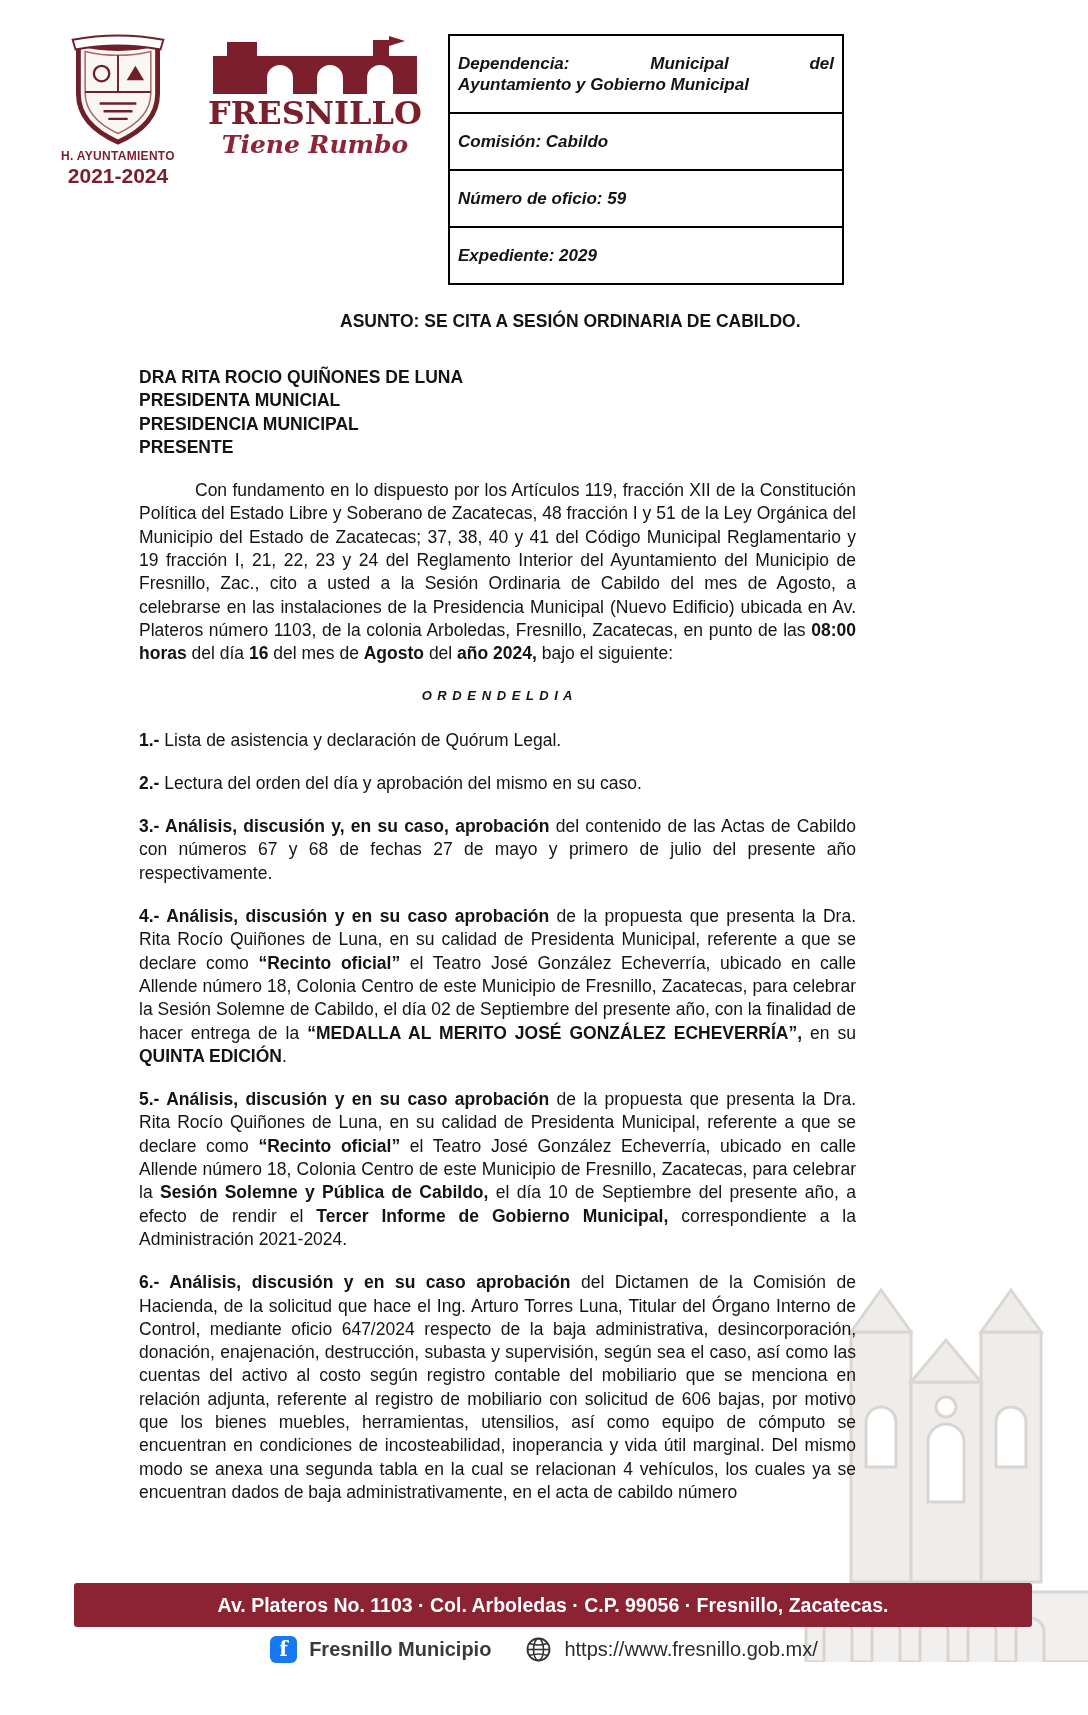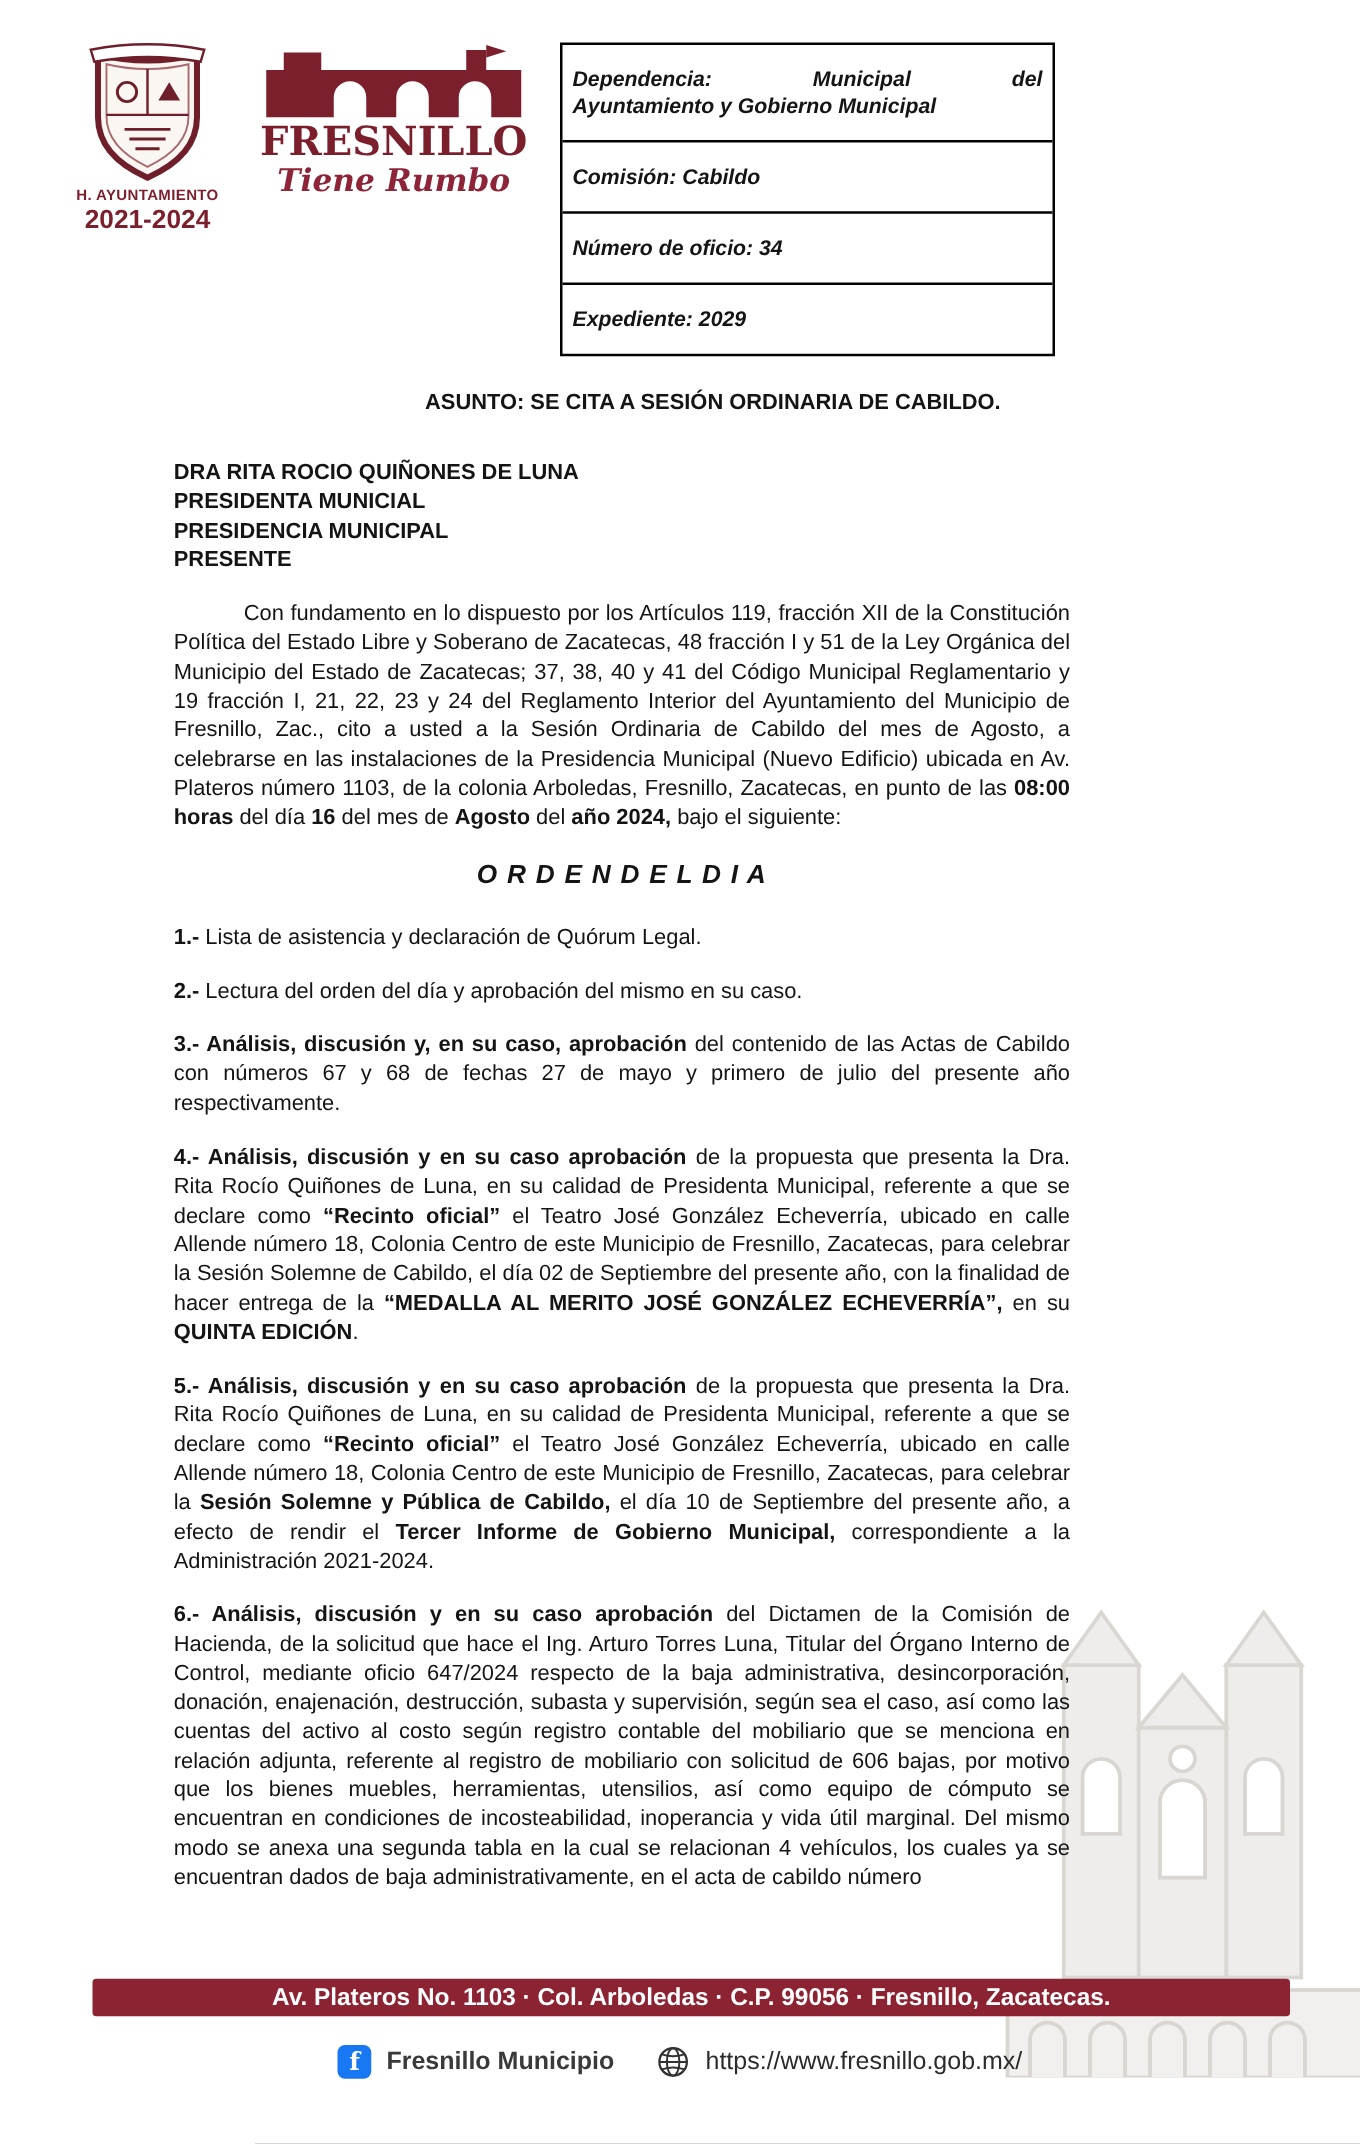--- a/index.html
+++ b/index.html
@@ -22,27 +22,27 @@
   .info-row{border-bottom:2px solid #000;padding:17px 8px;font-style:italic;}
   .info-row:last-child{border-bottom:0;}
   .dep-line1{display:flex;justify-content:space-between;}
 
   
   .subject{margin:26px 56px 0 340px;font-weight:bold;font-size:17.5px;}
   .addressee{margin:34px 0 0 139px;font-weight:bold;font-size:17.5px;line-height:23.3px;}
   .body-col{margin-left:139px;width:717px;}
   .bodytext{font-size:17.5px;line-height:23.3px;text-align:justify;margin:0;}
   .intro{margin-top:20px;text-indent:56px;}
-  .orden-title{margin:22px 0 26px 0;font-weight:bold;font-style:italic;font-size:21px;
+  .orden-title{margin:22px 0 26px 0;font-weight:bold;font-style:italic;font-size:13px;
                text-align:center;letter-spacing:1px;}
   .item + .item{margin-top:20px;}
   .b{font-weight:bold;}
 
   
-  .footer-bar{position:absolute;left:74px;right:56px;top:1583px;height:30px;background:#8c2333;color:#fff;
+  .footer-bar{position:absolute;left:74px;right:56px;top:1583px;height:44px;background:#8c2333;color:#fff;
               display:flex;align-items:center;justify-content:center;font-size:19.5px;font-weight:bold;
               z-index:3;border-radius:3px;}
   .social{position:absolute;top:1632px;left:0;right:0;display:flex;align-items:center;justify-content:center;
           gap:12px;z-index:3;font-size:20px;color:#3a3a3a;height:34px;}
   .fb-icon{width:27px;height:27px;background:#1877f2;color:#fff;border-radius:6px;display:flex;
            align-items:center;justify-content:center;font-weight:bold;font-size:20px;
            font-family:"DejaVu Serif","Liberation Serif",serif;flex:none;}
   .social-name{font-weight:bold;margin-right:22px;}
   .social-url{color:#2b2b2b;}
 
@@ -112,21 +112,21 @@
       <div class="info-table">
         <div class="info-row">
           <div class="dep-line1">
             <span>Dependencia:</span>
             <span>Municipal</span>
             <span>del</span>
           </div>
           <div>Ayuntamiento y Gobierno Municipal</div>
         </div>
         <div class="info-row">Comisión: Cabildo</div>
-        <div class="info-row">Número de oficio: 34</div>
+        <div class="info-row">Número de oficio: 59</div>
         <div class="info-row">Expediente: 2029</div>
       </div>
     </header>
 
     <div class="subject">ASUNTO: SE CITA A SESIÓN ORDINARIA DE CABILDO.</div>
 
     <div class="addressee">
       <div>DRA RITA ROCIO QUIÑONES DE LUNA</div>
       <div>PRESIDENTA MUNICIAL</div>
       <div>PRESIDENCIA MUNICIPAL</div>

